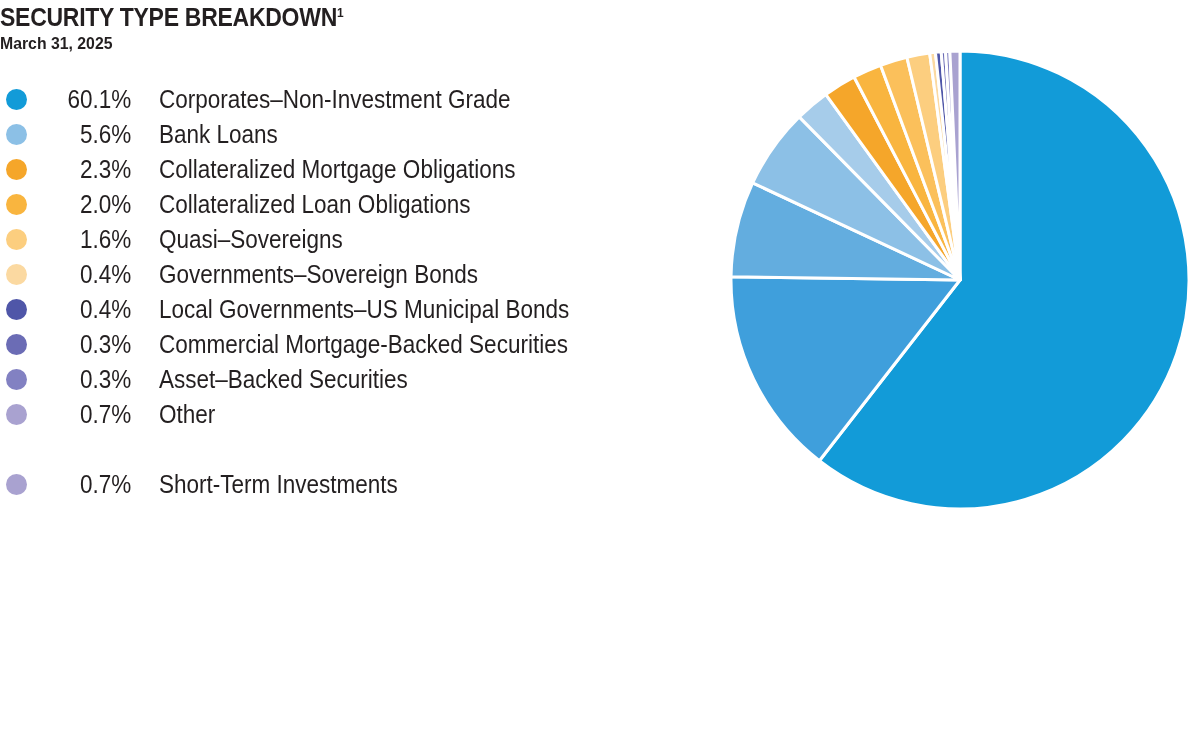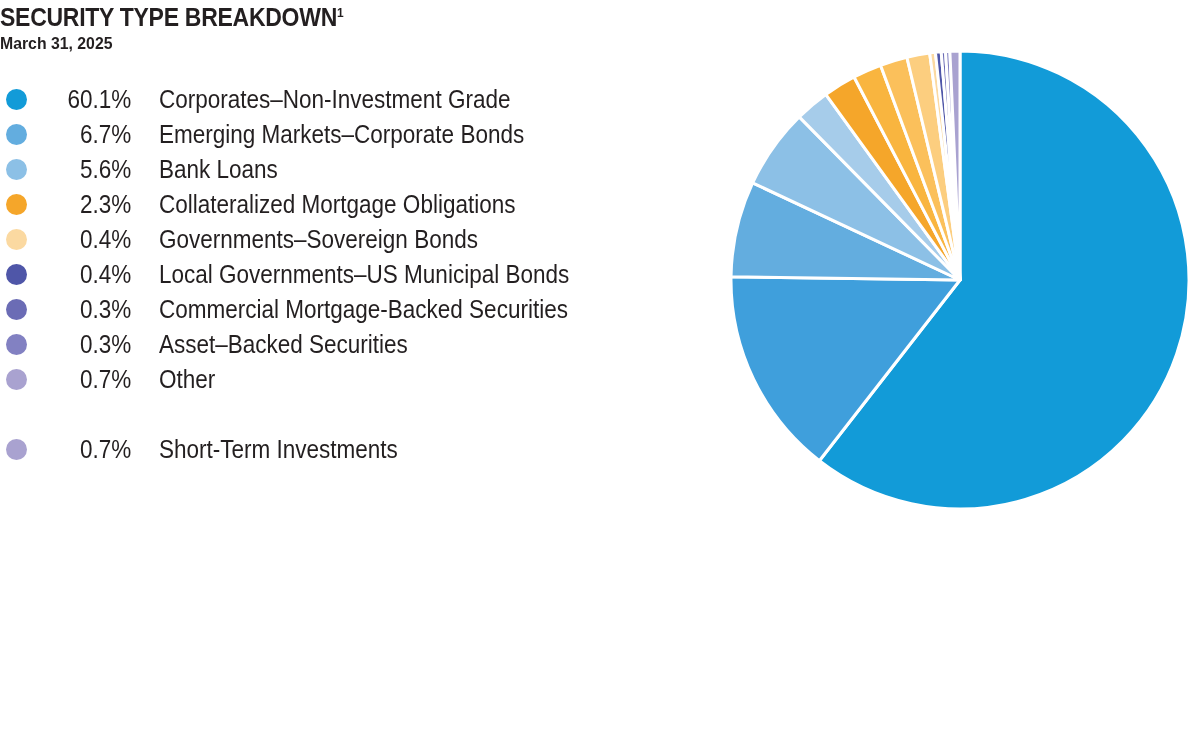--- a/index.html
+++ b/index.html
@@ -111,33 +111,38 @@
   <div id="chart-subtitle">March 31, 2025</div>
 </div>
 
 <div id="legend">
     <div class="legend-row">
       <span class="swatch" style="background: rgb(18, 155, 216);"></span>
       <span class="legend-pct">60.1%</span>
       <span class="legend-label">Corporates–Non-Investment Grade</span>
     </div>
     <div class="legend-row">
-      <span class="swatch" style="background: rgb(99, 173, 223);"></span>
-      <span class="legend-pct">6.7%</span>
-      <span class="legend-label">Emerging Markets–Corporate Bonds</span>
-    </div>
-    <div class="legend-row">
       <span class="swatch" style="background: rgb(140, 192, 230);"></span>
       <span class="legend-pct">5.6%</span>
       <span class="legend-label">Bank Loans</span>
     </div>
     <div class="legend-row">
       <span class="swatch" style="background: rgb(245, 166, 42);"></span>
       <span class="legend-pct">2.3%</span>
       <span class="legend-label">Collateralized Mortgage Obligations</span>
+    </div>
+    <div class="legend-row">
+      <span class="swatch" style="background: rgb(249, 181, 63);"></span>
+      <span class="legend-pct">2.0%</span>
+      <span class="legend-label">Collateralized Loan Obligations</span>
+    </div>
+    <div class="legend-row">
+      <span class="swatch" style="background: rgb(252, 206, 127);"></span>
+      <span class="legend-pct">1.6%</span>
+      <span class="legend-label">Quasi–Sovereigns</span>
     </div>
     <div class="legend-row">
       <span class="swatch" style="background: rgb(251, 217, 161);"></span>
       <span class="legend-pct">0.4%</span>
       <span class="legend-label">Governments–Sovereign Bonds</span>
     </div>
     <div class="legend-row">
       <span class="swatch" style="background: rgb(79, 86, 168);"></span>
       <span class="legend-pct">0.4%</span>
       <span class="legend-label">Local Governments–US Municipal Bonds</span>

